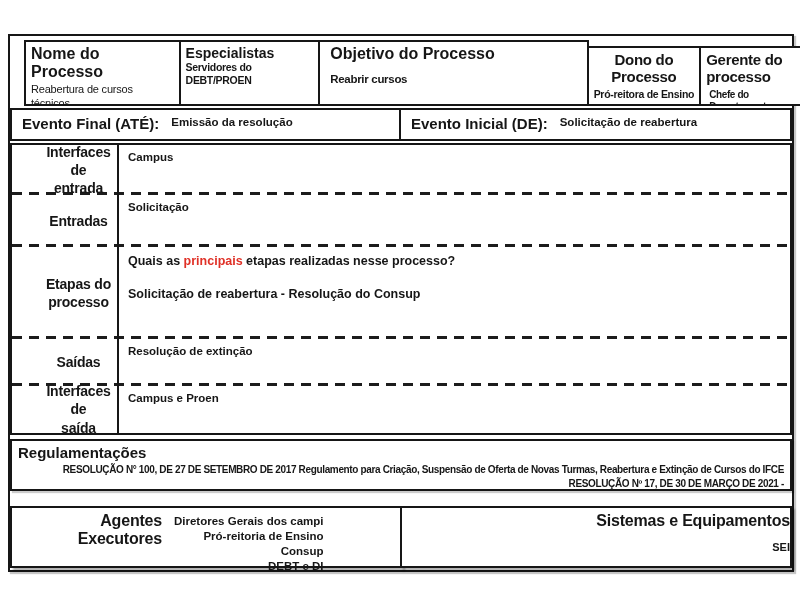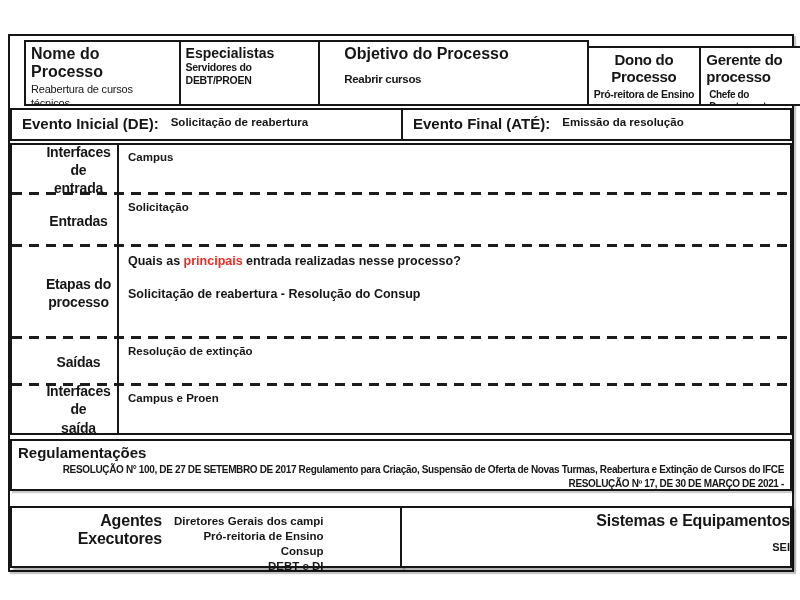--- a/index.html
+++ b/index.html
@@ -11,21 +11,21 @@
   .outer {
     position:absolute; left:8px; top:34px; width:786px; height:538px;
     border:2px solid #161616; box-shadow:2px 2px 1px rgba(0,0,0,0.22);
   }
   
   .header-row { position:absolute; left:24px; top:40px; width:782px; height:66px; display:flex; }
   .hcell { border:2px solid #161616; background:#fff; padding:3px 5px; overflow:hidden; }
   .hcell + .hcell { margin-left:-2px; }
   .hc-nome  { width:157px; }
   .hc-esp   { width:142px; }
-  .hc-obj   { width:271px; padding-left:24px; }
+  .hc-obj   { width:271px; padding-left:10px; }
   .hc-dono  { width:115px; margin-top:6px; height:60px; text-align:center; }
   .hc-ger   { width:107px; margin-top:6px; height:60px; }
   .h-label  { font-weight:700; font-size:16px; line-height:1.15; }
   .hc-esp .h-label { font-size:14px; }
   .hc-dono .h-label, .hc-ger .h-label { font-size:15px; letter-spacing:-0.3px; }
   .h-value  { font-weight:700; font-size:10.5px; letter-spacing:-0.3px; line-height:1.25; white-space:pre-line; }
   .hc-nome .h-value { font-weight:400; font-size:11px; font-family:"Liberation Sans",sans-serif; letter-spacing:-0.2px; line-height:1.3; }
   .hc-obj .h-value  { font-size:11.5px; margin-top:9px; }
   .hc-dono .h-value { font-size:10.5px; margin-top:2px; }
   .hc-ger .h-value  { font-size:10px; letter-spacing:-0.4px; margin-top:3px; padding-left:3px; text-align:left; }
@@ -97,45 +97,45 @@
     </div>
     <div class="hcell hc-ger">
       <div class="h-label">Gerente do processo</div>
       <div class="h-value">Chefe do Departamento
 de Ensino Básico e
 Técnico</div>
     </div>
   </div>
 
   <div class="evento-row">
+    <div class="ecell ec-final">
+      <span class="e-label">Evento Final (ATÉ):</span>
+      <span class="e-value">Emissão da resolução</span>
+    </div>
     <div class="ecell ec-inicial">
       <span class="e-label">Evento Inicial (DE):</span>
       <span class="e-value">Solicitação de reabertura</span>
-    </div>
-    <div class="ecell ec-final">
-      <span class="e-label">Evento Final (ATÉ):</span>
-      <span class="e-value">Emissão da resolução</span>
     </div>
   </div>
 
   <div class="main-box">
     <div class="mrow dashed r-int-ent">
       <div class="mlabel">Interfaces de
 entrada</div>
       <div class="mvalue">Campus</div>
     </div>
     <div class="mrow dashed r-entradas">
       <div class="mlabel">Entradas</div>
       <div class="mvalue">Solicitação</div>
     </div>
     <div class="mrow dashed r-etapas">
       <div class="mlabel">Etapas do
 processo</div>
       <div class="mvalue">
-        <div class="etapas-q"><span>Quais as </span><span class="hl">principais</span><span> entrada realizadas nesse processo?</span></div>
+        <div class="etapas-q"><span>Quais as </span><span class="hl">principais</span><span> etapas realizadas nesse processo?</span></div>
         <div class="etapas-a">Solicitação de reabertura - Resolução do Consup</div>
       </div>
     </div>
     <div class="mrow dashed r-saidas">
       <div class="mlabel">Saídas</div>
       <div class="mvalue">Resolução de extinção</div>
     </div>
     <div class="mrow r-int-saida">
       <div class="mlabel">Interfaces de
 saída</div>

